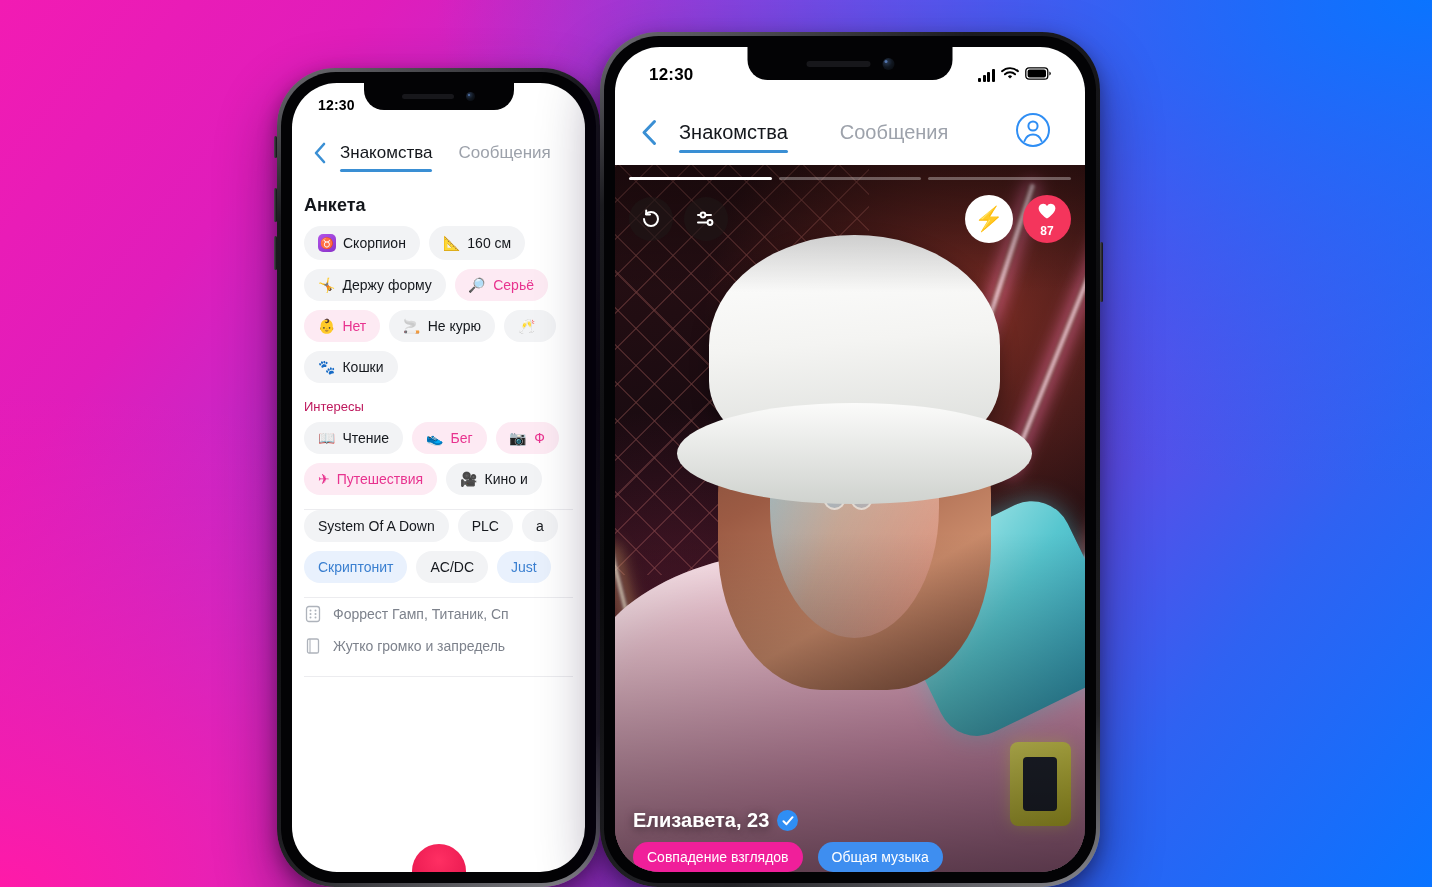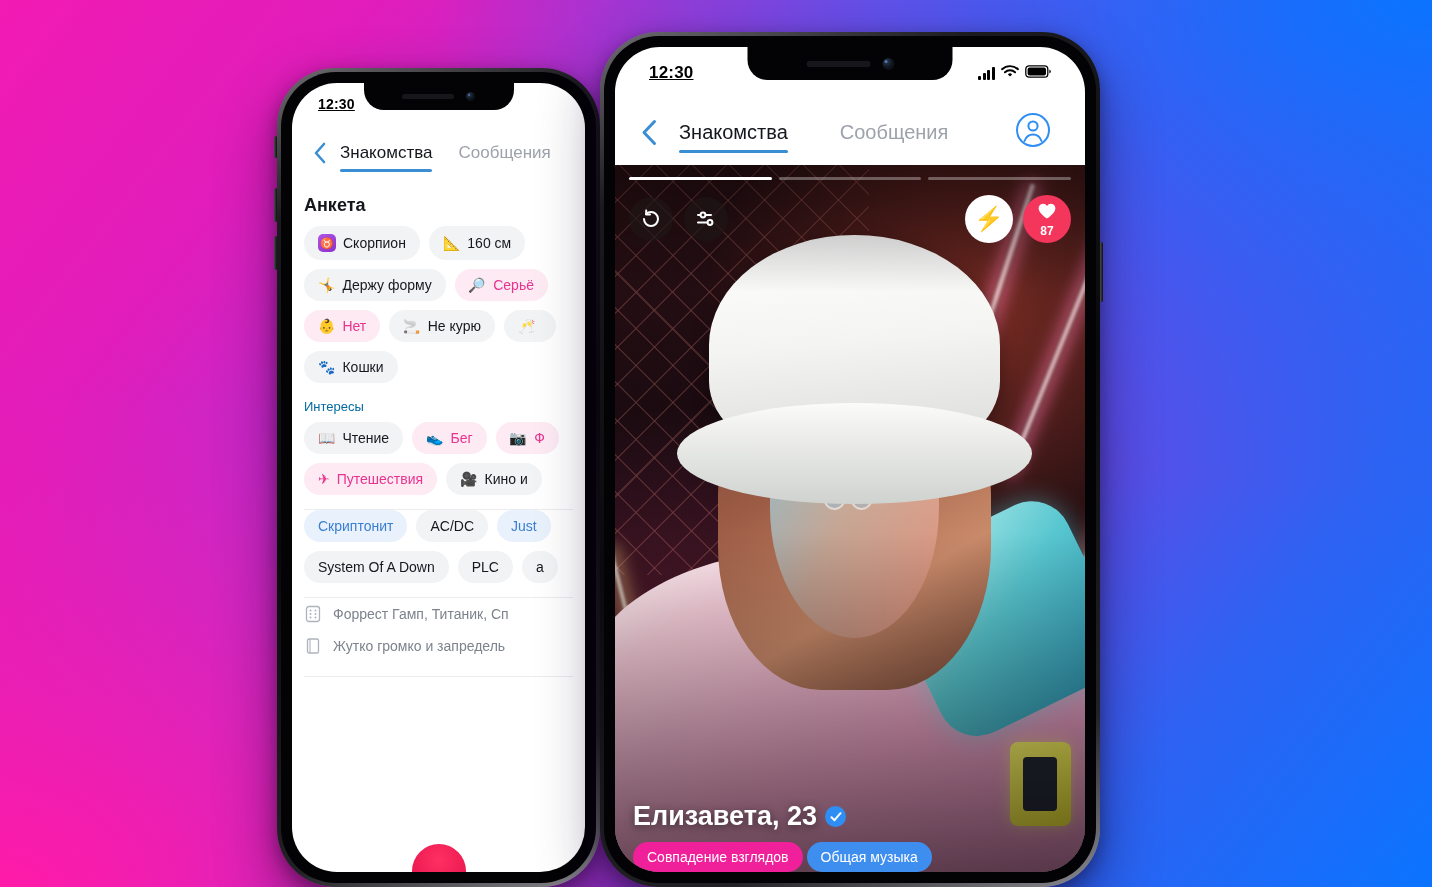--- a/index.html
+++ b/index.html
@@ -61,22 +61,22 @@
     content:""; position:absolute; top:22%; left:24%;
     width:26%; height:26%; border-radius:50%;
     background: rgba(120,170,255,.55);
   }
 
   .sidebtn { position: absolute; background: linear-gradient(90deg,#4a4a50,#101013); border-radius: 2px; }
 
   
   .statusbar {
     position: absolute; top: 0; left: 0; right: 0;
-    display: flex; align-items: center; justify-content: space-between;
-    color: #000; z-index: 10; text-decoration: underline;
+    display: flex; align-items: flex-end; justify-content: space-between;
+    color: #000; z-index: 10;
   }
   .st-time { font-weight: bold; letter-spacing: .2px; }
   .st-right { display: flex; align-items: center; gap: 6px; }
   .sig { display: flex; align-items: flex-end; gap: 1.6px; }
   .sig i { display: block; width: 3px; background: #000; border-radius: 1px; }
 
   
   .navbar { position: absolute; left: 0; right: 16px; display: flex; align-items: center; }
   .back-chevron { flex: none; display: flex; align-items: center; justify-content: center; }
   .tabs { display: flex; align-items: center; }
@@ -93,21 +93,21 @@
   #phone-left .notch { width: 150px; height: 27px; }
   #phone-left .notch .speaker { width: 52px; height: 5px; }
   #phone-left .notch .cam { width: 9px; height: 9px; }
   #phone-left .statusbar { padding: 11px 26px 0; height: 30px; font-size: 14px; }
   #phone-left .navbar { top: 48px; height: 44px; padding: 0 14px; }
   #phone-left .back-chevron { width: 26px; height: 26px; }
   #phone-left .tabs { gap: 26px; margin-left: 8px; font-size: 17px; }
 
   .l-body { position: absolute; top: 96px; left: 0; right: 0; bottom: 0; padding: 0 12px; }
   .sec-title { font-size: 18px; font-weight: bold; color: #13161b; margin: 16px 0 10px; }
-  .sub-title { font-size: 13px; color: #0369a1; margin: 16px 0 8px; }
+  .sub-title { font-size: 13px; color: #be185d; margin: 16px 0 8px; }
   .chiprow { display: flex; gap: 9px; margin-bottom: 9px; flex-wrap: nowrap; }
   .chip {
     display: inline-flex; align-items: center; gap: 7px;
     padding: 8px 14px; border-radius: 22px;
     font-size: 14px; white-space: nowrap; flex: none;
     background: #f2f3f5; color: #15181d;
   }
   .chip .emo { font-size: 14px; line-height: 1; }
   .chip.pink { background: #fdeaf3; color: #e8338f; }
   .chip.blue { background: #e9f1fd; color: #3a7fd0; }
@@ -263,24 +263,24 @@
   .like-btn {
     width: 48px; height: 48px; border-radius: 50%;
     background: #f4355c; margin-left: 10px;
     display: flex; flex-direction: column; align-items: center; justify-content: center;
     color: #fff; gap: 0;
   }
   .like-btn .cnt { font-size: 12px; font-weight: bold; line-height: 1; margin-top: 1px; text-align: center; }
 
   .info { position: absolute; left: 18px; right: 16px; bottom: 0; z-index: 4; color: #fff; }
   .name-row { display: flex; align-items: center; gap: 8px; }
-  .pname { font-size: 27px; font-weight: bold; text-shadow: 0 2px 8px rgba(0,0,0,.5); }
+  .pname { font-size: 20px; font-weight: bold; text-shadow: 0 2px 8px rgba(0,0,0,.5); }
   .verif { width: 21px; height: 21px; border-radius: 50%; background: #2f8ef4;
            display: flex; align-items: center; justify-content: center; flex: none; }
-  .badges { display: flex; gap: 4px; margin-top: 10px; }
+  .badges { display: flex; gap: 15px; margin-top: 10px; }
   .badge { padding: 7px 14px; border-radius: 20px; font-size: 14px; color: #fff; white-space: nowrap; }
   .badge.magenta { background: #f01f9a; }
   .badge.blue { background: #3e8ef0; }
   .bio { margin-top: 13px; font-size: 19px; line-height: 1.33; text-shadow: 0 2px 8px rgba(0,0,0,.55); }
 </style>
 </head>
 <body>
 
 <div id="stage">
 
@@ -383,28 +383,28 @@
               </span>
               <span class="chip plain">
                 <span class="emo">🎥</span>
                 <span>Кино и</span>
               </span>
             </div>
 
             <div class="divider"></div>
 
             <div class="chiprow">
+              <span class="chip plain">System Of A Down</span>
+              <span class="chip plain">PLC</span>
+              <span class="chip plain">a</span>
+            </div>
+            <div class="chiprow">
               <span class="chip blue">Скриптонит</span>
               <span class="chip plain">AC/DC</span>
               <span class="chip blue">Just</span>
-            </div>
-            <div class="chiprow">
-              <span class="chip plain">System Of A Down</span>
-              <span class="chip plain">PLC</span>
-              <span class="chip plain">a</span>
             </div>
 
             <div class="divider"></div>
 
             <div class="listrow">
               <span class="li-ico">
                 <svg width="18" height="18" viewBox="0 0 18 18" fill="none">
                   <rect x="2.5" y="1.5" width="13" height="15" rx="2.5" stroke="#aeb3bb" stroke-width="1.3"></rect>
                   <circle cx="6.5" cy="5.5" r="1" fill="#aeb3bb"></circle>
                     <circle cx="11.5" cy="5.5" r="1" fill="#aeb3bb"></circle>

